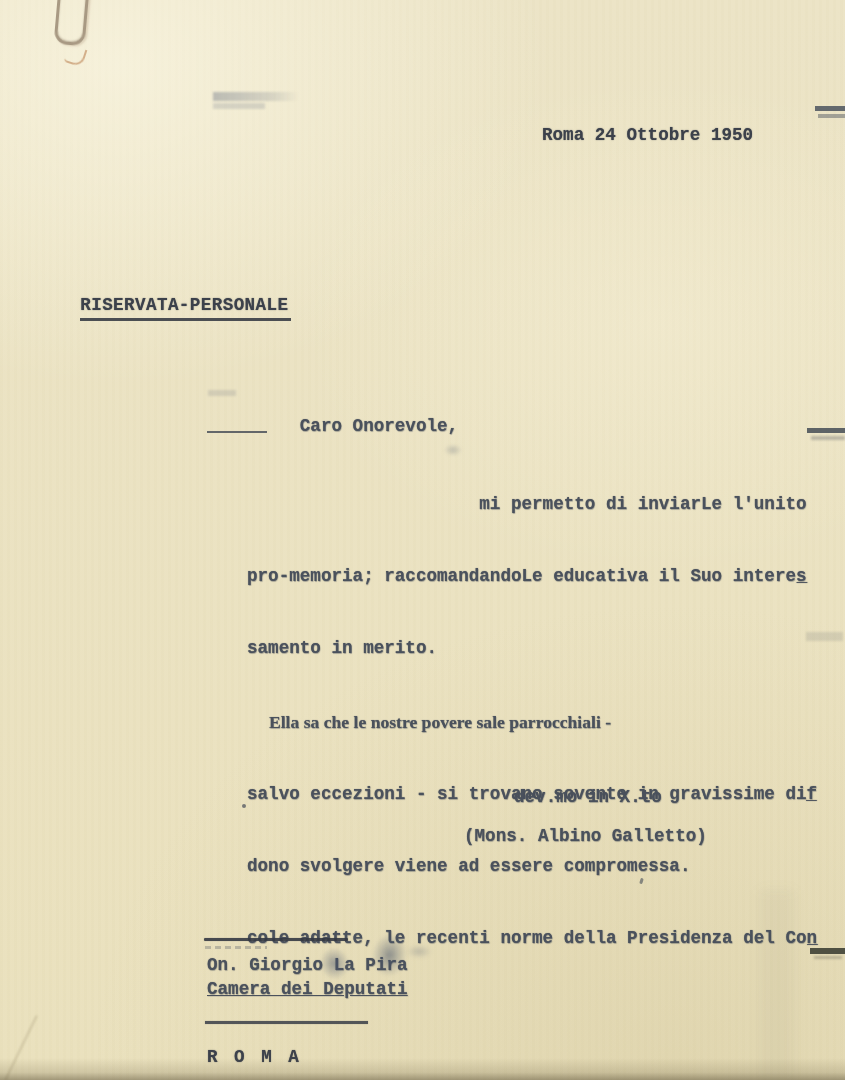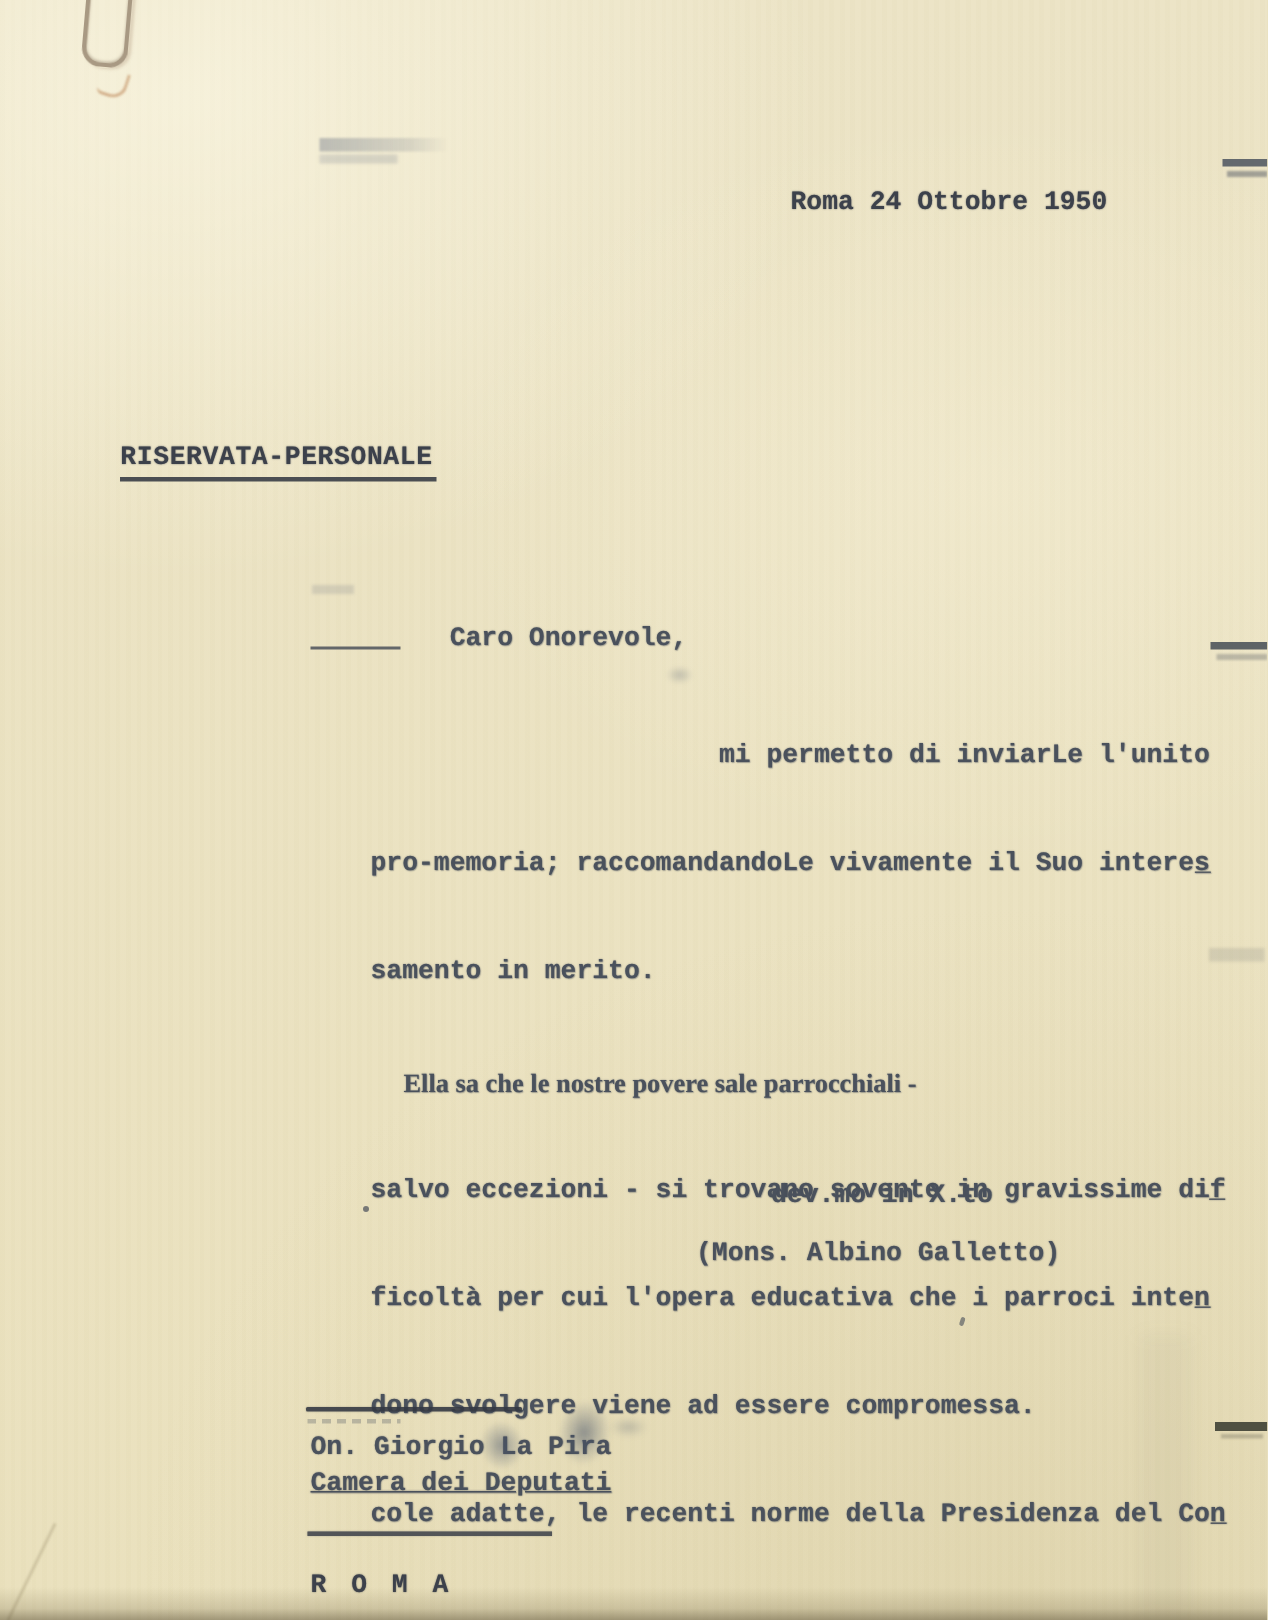--- a/index.html
+++ b/index.html
@@ -16,21 +16,21 @@
       radial-gradient(ellipse 900px 700px at 80% 98%, rgba(200,186,140,0.28), rgba(200,186,140,0) 65%),
       repeating-linear-gradient(90deg, rgba(120,105,60,0.016) 0 3px, rgba(255,255,255,0.012) 3px 7px),
       linear-gradient(#ece4c6, #eae1bd);
   }
   .txt{
     position:absolute;white-space:pre;
     color:#4a515c;font-weight:bold;font-size:17.6px;line-height:24px;
     text-shadow:0 0 1.1px rgba(74,81,92,0.65), 0.5px 0.5px 0.7px rgba(74,81,92,0.35);
   }
   .dark{color:#3c414b;text-shadow:0 0 1.2px rgba(55,60,70,0.75);}
-  .date-line{left:527px;top:123px;}
+  .date-line{left:542px;top:123px;}
   .classification{left:38px;top:269px;}
   .classification span{display:inline-block;border-bottom:3px solid rgba(52,57,66,0.88);padding:0 3px 1px 0;letter-spacing:0.4px;text-align:right;}
   .body-block{left:207px;top:366px;}
   .body-block .line{height:24px;margin-left:40px;}
   .g6{margin-top:6px;} .g4{margin-top:4px;} .g2{margin-top:2px;font-family:Liberation Serif, serif;}
   .signoff{left:514px;top:785px;text-align:center;}
   .signature{left:464px;top:824px;}
   .recipient-name{left:207px;top:953px;}
   .recipient-inst{left:207px;top:977px;text-decoration:underline;}
   .recipient-city{left:207px;top:1002px;letter-spacing:3px;margin-top:43px;}
@@ -99,25 +99,24 @@
 
   <div class="txt dark date-line">Roma 24 Ottobre 1950</div>
 
   <div class="txt dark classification">
     <span>RISERVATA-PERSONALE</span>
   </div>
 
   <div class="txt body-block">
     <div class="line">     Caro Onorevole,</div>
     <div class="line g6">                      mi permetto di inviarLe l'unito</div>
-    <div class="line">pro-memoria; raccomandandoLe vivamente il Suo interes̲</div>
+    <div class="line">pro-memoria; raccomandandoLe educativa il Suo interes̲</div>
     <div class="line">samento in merito.</div>
     <div class="line g2">     Ella sa che le nostre povere sale parrocchiali -</div>
     <div class="line">salvo eccezioni - si trovano sovente in gravissime dif̲</div>
-    <div class="line">ficoltà per cui l'opera educativa che i parroci inten̲</div>
     <div class="line">dono svolgere viene ad essere compromessa.</div>
     <div class="line">cole adatte, le recenti norme della Presidenza del Con̲</div>
     
     
     
     
     
     
   </div>
   <div class="deco dash-above-body"></div>

